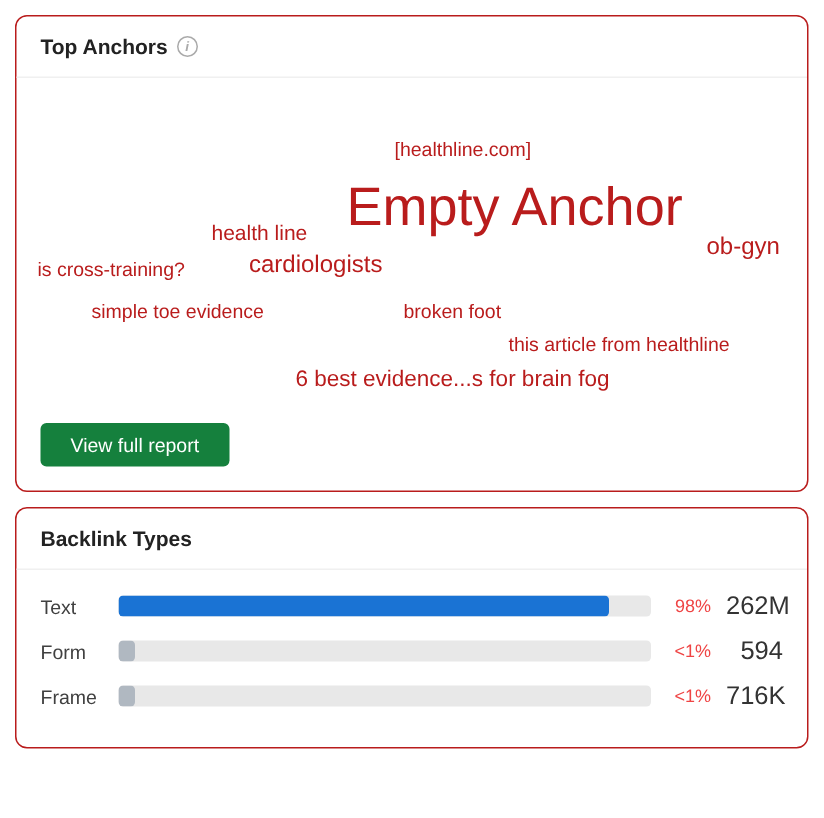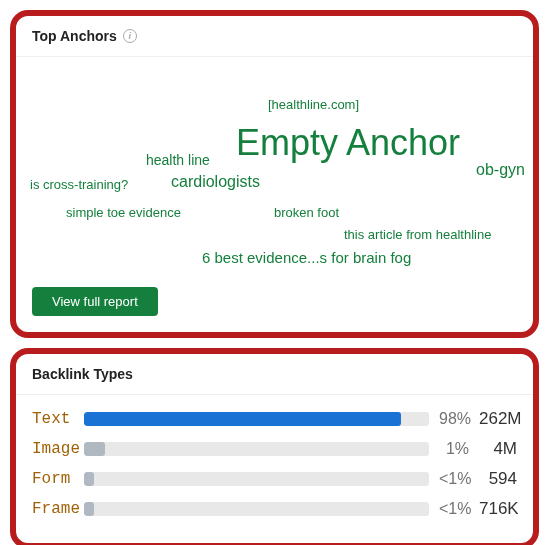--- a/index.html
+++ b/index.html
@@ -6,22 +6,22 @@
     body {
       font-family: -apple-system, BlinkMacSystemFont, 'Segoe UI', Arial, sans-serif;
       background: #fff;
       width: 549px;
       min-height: 545px;
       font-size: 13px;
       color: #333;
     }
 
     .section {
-      border: 6px solid #b91c1c;
-      border-radius: 18px;
+      border: 1px solid #b91c1c;
+      border-radius: 8px;
       margin: 10px;
       background: #fff;
     }
 
     .section-header {
       padding: 12px 16px;
       font-size: 14px;
       font-weight: 600;
       color: #222;
       display: flex;
@@ -47,21 +47,21 @@
 
     
     .word-cloud-area {
       padding: 20px 16px 10px;
       position: relative;
       min-height: 240px;
     }
 
     .word-cloud-word {
       position: absolute;
-      color: #15803d;
+      color: #b91c1c;
       white-space: nowrap;
       cursor: pointer;
     }
 
     .btn-view-report {
       display: inline-block;
       margin: 10px 16px 16px;
       padding: 7px 20px;
       background: #15803d;
       color: #fff;
@@ -79,24 +79,23 @@
 
     .backlink-row {
       display: flex;
       align-items: center;
       margin-bottom: 10px;
       gap: 10px;
     }
 
     .backlink-label {
       width: 42px;
-      font-size: 16px;
-      color: #a16207;
+      font-size: 13px;
+      color: #404040;
       flex-shrink: 0;
-      font-family: Liberation Mono, monospace;
     }
 
     .bar-container {
       flex: 1;
       background: #e8e8e8;
       border-radius: 3px;
       height: 14px;
       overflow: hidden;
     }
 
@@ -112,22 +111,22 @@
     .bar-fill.form-bar {
       background: #b0b8c1;
     }
     .bar-fill.frame-bar {
       background: #b0b8c1;
     }
 
     .backlink-pct {
       width: 30px;
       text-align: right;
-      font-size: 16px;
-      color: #737373;
+      font-size: 12px;
+      color: #ef4444;
       flex-shrink: 0;
     }
 
     .backlink-count {
       width: 38px;
       text-align: right;
       font-size: 17px;
       color: #333;
       font-weight: 500;
       flex-shrink: 0;
@@ -165,28 +164,20 @@
   <div class="backlink-section" id="backlink-rows">
   <div class="backlink-row">
         <span class="backlink-label">Text</span>
         <div class="bar-container">
           <div class="bar-fill text-bar" style="width: 92%;"></div>
         </div>
         <span class="backlink-pct">98%</span>
         <span class="backlink-count">262M</span>
       </div>
       <div class="backlink-row">
-        <span class="backlink-label">Image</span>
-        <div class="bar-container">
-          <div class="bar-fill image-bar" style="width: 6%;"></div>
-        </div>
-        <span class="backlink-pct">1%</span>
-        <span class="backlink-count">4M</span>
-      </div>
-      <div class="backlink-row">
         <span class="backlink-label">Form</span>
         <div class="bar-container">
           <div class="bar-fill form-bar" style="width: 3%;"></div>
         </div>
         <span class="backlink-pct">&lt;1%</span>
         <span class="backlink-count">594</span>
       </div>
       <div class="backlink-row">
         <span class="backlink-label">Frame</span>
         <div class="bar-container">

